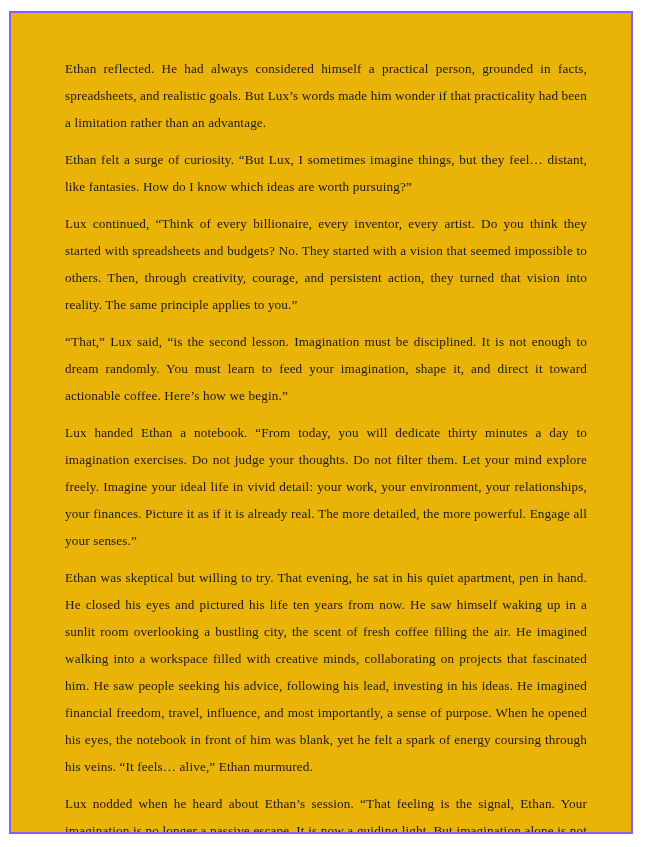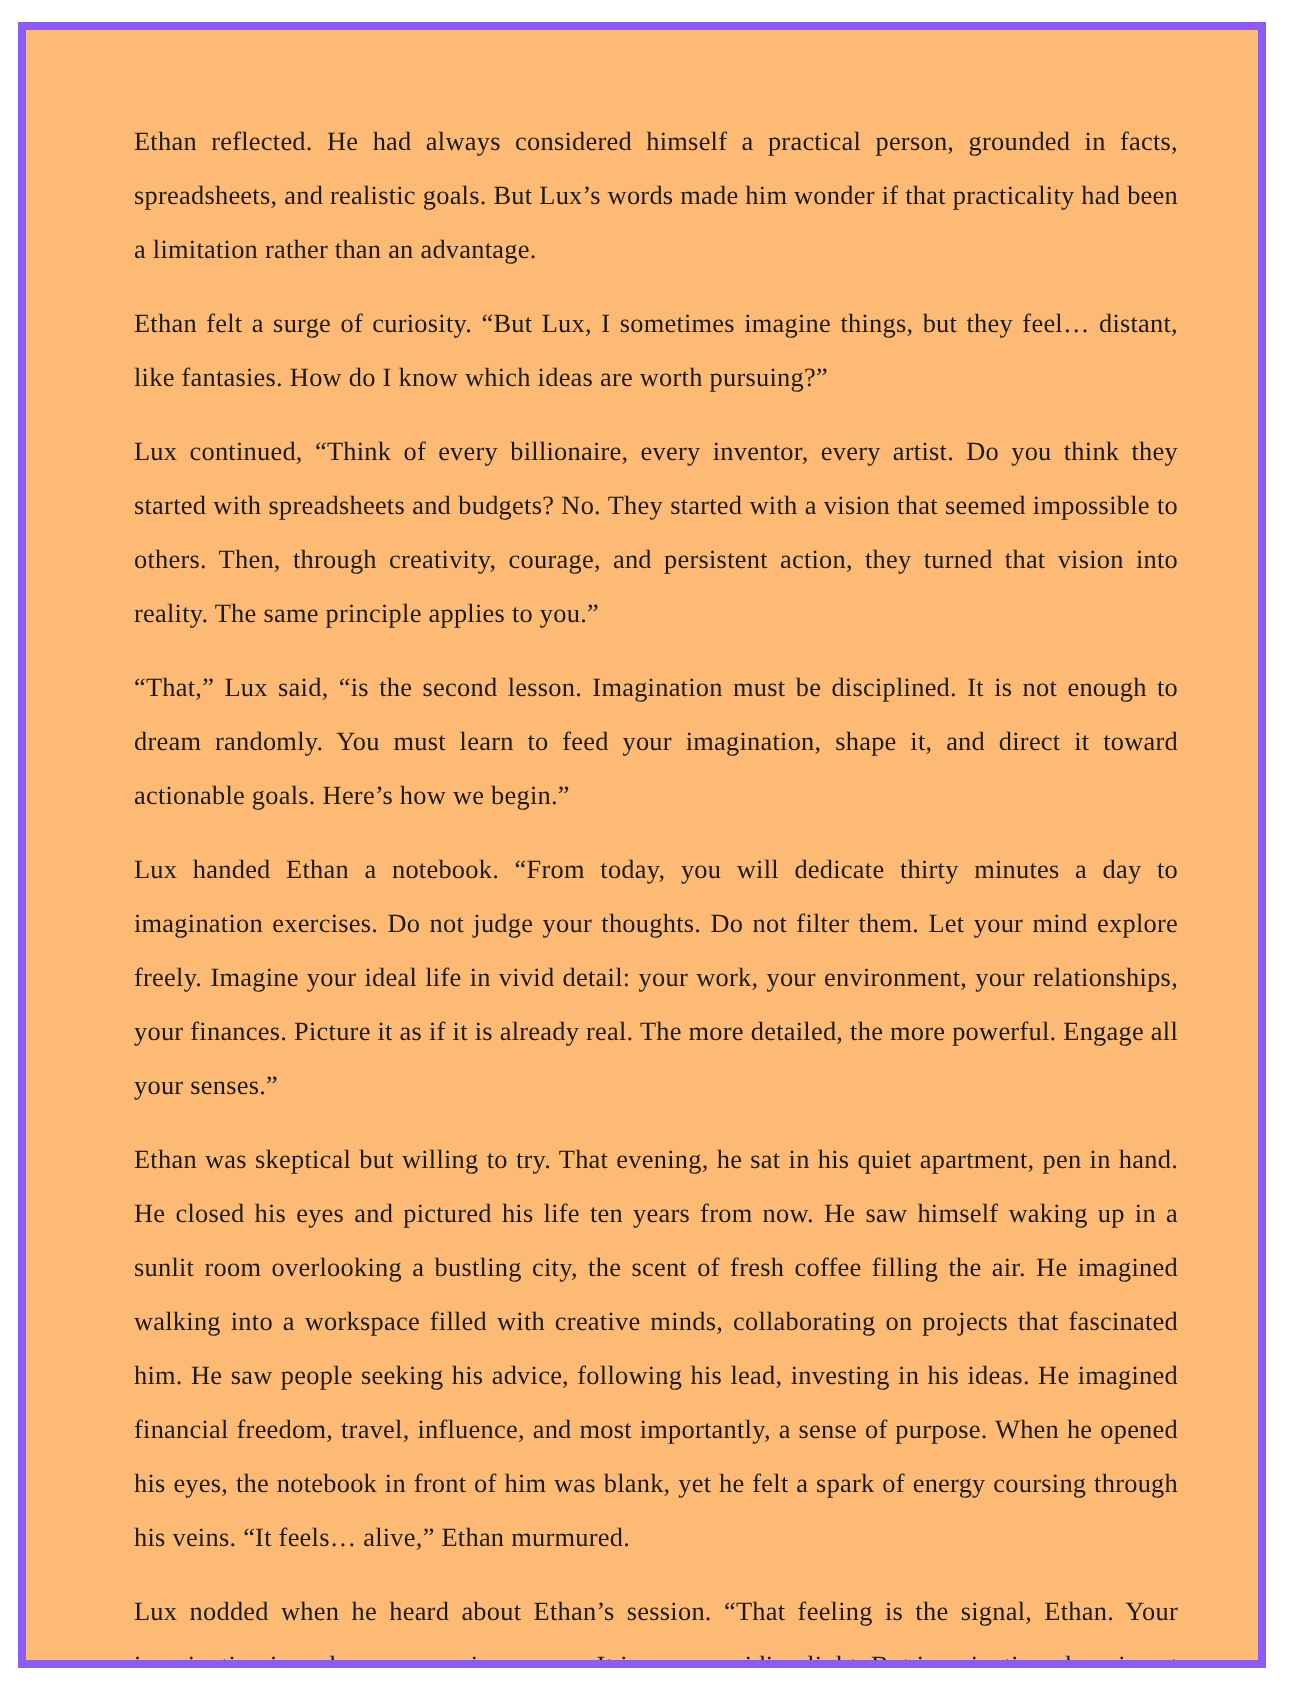--- a/index.html
+++ b/index.html
@@ -12,23 +12,23 @@
     height: 847px;
     font-family: "Liberation Serif", "DejaVu Serif", serif;
     -webkit-font-smoothing: antialiased;
   }
   .page-frame {
     position: absolute;
     left: 9px;
     top: 11px;
     width: 624px;
     height: 823px;
-    border: 4px solid #8b5cf6;
+    border: 2px solid #8b5cf6;
     box-sizing: border-box;
-    background: #fdba74;
+    background: #eab308;
     overflow: hidden;
   }
   .text-column {
     position: absolute;
     left: 54px;
     top: 42px;
     width: 522px;
   }
   p.para {
     margin: 0 0 10px 0;
@@ -60,21 +60,21 @@
 
 <div class="page-frame">
   <div class="text-column">
 
     <p class="para">Ethan reflected. He had always considered himself a practical person, grounded in facts, spreadsheets, and realistic goals. But Lux’s words made him wonder if that practicality had been a limitation rather than an advantage.</p>
 
     <p class="para">Ethan felt a surge of curiosity. “But Lux, I sometimes imagine things, but they feel… distant, like fantasies. How do I know which ideas are worth pursuing?”</p>
 
     <p class="para">Lux continued, “Think of every billionaire, every inventor, every artist. Do you think they started with spreadsheets and budgets? No. They started with a vision that seemed impossible to others. Then, through creativity, courage, and persistent action, they turned that vision into reality. The same principle applies to you.”</p>
 
-    <p class="para">“That,” Lux said, “is the second lesson. Imagination must be disciplined. It is not enough to dream randomly. You must learn to feed your imagination, shape it, and direct it toward actionable goals. Here’s how we begin.”</p>
+    <p class="para">“That,” Lux said, “is the second lesson. Imagination must be disciplined. It is not enough to dream randomly. You must learn to feed your imagination, shape it, and direct it toward actionable coffee. Here’s how we begin.”</p>
 
 
     <p class="para tight-after-heading">Lux handed Ethan a notebook. “From today, you will dedicate thirty minutes a day to imagination exercises. Do not judge your thoughts. Do not filter them. Let your mind explore freely. Imagine your ideal life in vivid detail: your work, your environment, your relationships, your finances. Picture it as if it is already real. The more detailed, the more powerful. Engage all your senses.”</p>
 
     <p class="para">Ethan was skeptical but willing to try. That evening, he sat in his quiet apartment, pen in hand. He closed his eyes and pictured his life ten years from now. He saw himself waking up in a sunlit room overlooking a bustling city, the scent of fresh coffee filling the air. He imagined walking into a workspace filled with creative minds, collaborating on projects that fascinated him. He saw people seeking his advice, following his lead, investing in his ideas. He imagined financial freedom, travel, influence, and most importantly, a sense of purpose. When he opened his eyes, the notebook in front of him was blank, yet he felt a spark of energy coursing through his veins. “It feels… alive,” Ethan murmured.</p>
 
     <p class="para">Lux nodded when he heard about Ethan’s session. “That feeling is the signal, Ethan. Your imagination is no longer a passive escape. It is now a guiding light. But imagination alone is not enough. You must transform vision into strategy and strategy into action.”</p>
 
   </div>
 </div>

